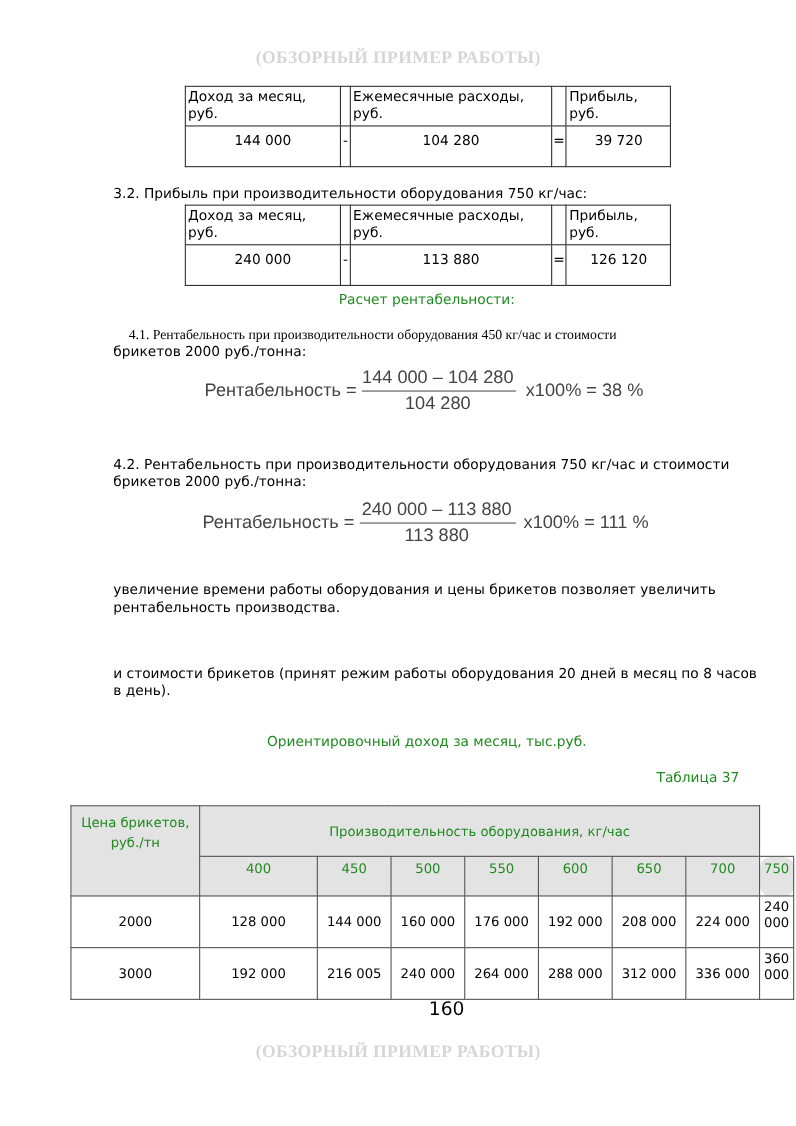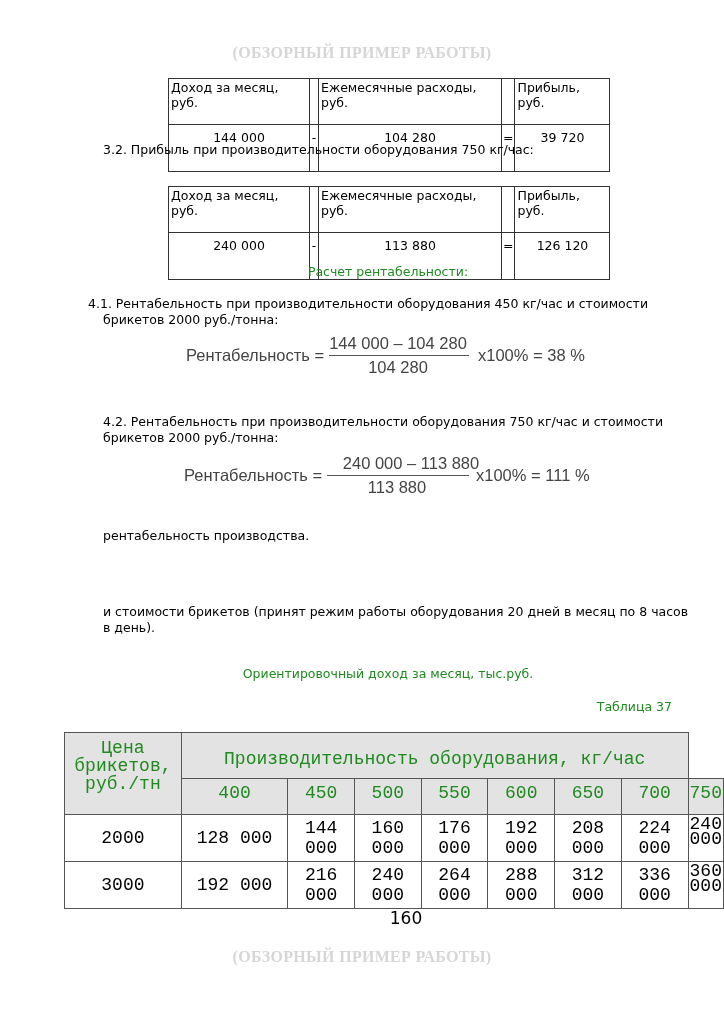--- a/index.html
+++ b/index.html
@@ -5,29 +5,29 @@
   html, body { margin: 0; padding: 0; background: #ffffff; }
   body { width: 724px; height: 1024px; position: relative; overflow: hidden;
          font-family: "DejaVu Sans", sans-serif; color: #000; }
   .watermark { position: absolute; left: 0; width: 724px; text-align: center;
                font-family: "Liberation Serif", serif; font-weight: bold; font-size: 16px;
                color: #d6d6d6; letter-spacing: 0.3px; }
   .abs { position: absolute; }
   .p { font-size: 12.5px; line-height: 16px; }
   .green { color: #1f8a1f; }
   table.calc { position: absolute; border-collapse: collapse; font-size: 12.5px; }
-  table.calc td { border: 1.5px solid #333; padding: 14px 2px; vertical-align: top; }
+  table.calc td { border: 1.5px solid #333; padding: 4px 2px; vertical-align: top; }
   table.calc tr.h td { height: 27px; padding-top: 1px; }
   table.calc tr.v td { height: 27px; text-align: center; padding-top: 5px; }
   table.calc td.op { width: 6px; padding: 5px 1px 0 1px; text-align: left; }
   .formula { position: absolute; font-family: "Liberation Sans", sans-serif; font-size: 16.5px; color: #444; }
   .formula .lbl { position: absolute; white-space: nowrap; }
   .formula .num { position: absolute; white-space: nowrap; text-align: center; }
   .formula .bar { position: absolute; height: 1px; background: #555; }
-  table.big { position: absolute; border-collapse: collapse; font-size: 18px; left: 64px; top: 732px; font-family: Liberation Mono, monospace; }
+  table.big { position: absolute; border-collapse: collapse; font-size: 12px; left: 64px; top: 732px; }
   table.big td { border: 1.5px solid #555; text-align: center; }
   table.big td.hd { background: #e3e3e3; color: #1f8a1f; }
   .pagenum { position: absolute; top: 908px; left: 0; width: 724px; text-align: center;
              font-size: 17px; font-family: "DejaVu Sans", sans-serif; margin-left: 44px; }
 </style>
 </head>
 <body>
 
 <div class="watermark" style="top:44px">(ОБЗОРНЫЙ ПРИМЕР РАБОТЫ)</div>
 
@@ -43,21 +43,21 @@
   <tr class="v">
     <td>144 000</td>
     <td class="op">-</td>
     <td>104 280</td>
     <td class="op">=</td>
     <td>39 720</td>
   </tr>
 </tbody>
   </table>
 
-<div class="abs p" style="left:103px; top:142px;">3.2. Прибыль при производительности оборудования 750 кг/час:</div>
+<div class="abs p" style="left:103px; top:168px;">3.2. Прибыль при производительности оборудования 750 кг/час:</div>
 
 <table class="calc" style="left:168px; top:186px;">
   <tbody>
       <tr class="h">
     <td style="width:136px">Доход за месяц, руб.</td>
     <td class="op"></td>
     <td style="width:178px">Ежемесячные расходы, руб.</td>
     <td class="op"></td>
     <td style="width:90px">Прибыль, руб.</td>
   </tr>
@@ -66,41 +66,42 @@
     <td class="op">-</td>
     <td>113 880</td>
     <td class="op">=</td>
     <td>126 120</td>
   </tr>
 </tbody>
   </table>
 
 <div class="abs p green" style="left:0; width:776px; text-align:center; top:264px;">Расчет рентабельности:</div>
 
-<div class="abs p" style="left:88px; top:296px;">4.1. Рентабельность при производительности оборудования 450 кг/час и стоимости</div>
+<div class="abs p" style="left:117px; top:296px;font-family:Liberation Serif, serif;">4.1. Рентабельность при производительности оборудования 450 кг/час и стоимости</div>
 <div class="abs p" style="left:103px; top:312px;">брикетов 2000 руб./тонна:</div>
 <div class="formula" style="left:0; top:0;">
   <div class="lbl" style="left:186px; top:346px;">Рентабельность =</div>
   <div class="num" style="left:328px; width:140px; top:334px;">144 000 – 104 280</div>
   <div class="bar" style="left:329px; width:140px; top:355px;"></div>
   <div class="num" style="left:328px; width:140px; top:358px;">104 280</div>
   <div class="lbl" style="left:478px; top:346px;">x100% = 38 %</div>
 </div>
 
 <div class="abs p" style="left:103px; top:414px;">4.2. Рентабельность при производительности оборудования 750 кг/час и стоимости</div>
 <div class="abs p" style="left:103px; top:430px;">брикетов 2000 руб./тонна:</div>
 <div class="formula" style="left:0; top:0;">
   <div class="lbl" style="left:184px; top:466px;">Рентабельность =</div>
-  <div class="num" style="left:340px; width:142px; top:454px;">240 000 – 113 880</div>
+  <div class="num" style="left:326px; width:142px; top:454px;">240 000 – 113 880</div>
   <div class="bar" style="left:327px; width:142px; top:475px;"></div>
   <div class="num" style="left:326px; width:142px; top:478px;">113 880</div>
   <div class="lbl" style="left:476px; top:466px;">x100% = 111 %</div>
 </div>
 
 <div class="abs p" style="left:103px; top:528px;">
+  <div>увеличение времени работы оборудования и цены брикетов позволяет увеличить</div>
   <div>рентабельность производства.</div>
 </div>
 <div class="abs p" style="left:103px; top:604px;">
   <div>и стоимости брикетов (принят режим работы оборудования 20 дней в месяц по 8 часов</div>
   <div>в день).</div>
 </div>
 
 <div class="abs p green" style="left:0; width:776px; text-align:center; top:666px;">Ориентировочный доход за месяц, тыс.руб.</div>
 <div class="abs p green" style="right:52px; top:699px; ">Таблица 37</div>
 
@@ -115,40 +116,40 @@
     <td style="border:none; border-bottom:1.5px solid #555; background:#fff;"></td>
   </tr>
   <tr>
     <td class="hd" style="width:104px; height:30px; vertical-align:top; padding-top:4px;">400</td>
     <td class="hd" style="width:64px; vertical-align:top; padding-top:4px;">450</td>
     <td class="hd" style="width:64px; vertical-align:top; padding-top:4px;">500</td>
     <td class="hd" style="width:64px; vertical-align:top; padding-top:4px;">550</td>
     <td class="hd" style="width:64px; vertical-align:top; padding-top:4px;">600</td>
     <td class="hd" style="width:64px; vertical-align:top; padding-top:4px;">650</td>
     <td class="hd" style="width:64px; vertical-align:top; padding-top:4px;">700</td>
-    <td class="hd" style="width:28px; vertical-align:top; padding-top:4px;">750</td>
+    <td class="hd" style="width:28px; vertical-align:top; padding-top:4px;border-radius:10px;">750</td>
   </tr>
   <tr>
     <td style="height:44px;">2000</td>
     <td>128 000</td>
     <td>144 000</td>
     <td>160 000</td>
     <td>176 000</td>
     <td>192 000</td>
     <td>208 000</td>
     <td>224 000</td>
     <td style="line-height:15px; vertical-align:top; padding-top:2px;">
       <div>240</div>
       <div>000</div>
     </td>
   </tr>
   <tr>
     <td style="height:44px;">3000</td>
     <td>192 000</td>
-    <td>216 000</td>
+    <td>216 005</td>
     <td>240 000</td>
     <td>264 000</td>
     <td>288 000</td>
     <td>312 000</td>
     <td>336 000</td>
     <td style="line-height:15px; vertical-align:top; padding-top:2px;">
       <div>360</div>
       <div>000</div>
     </td>
   </tr>

